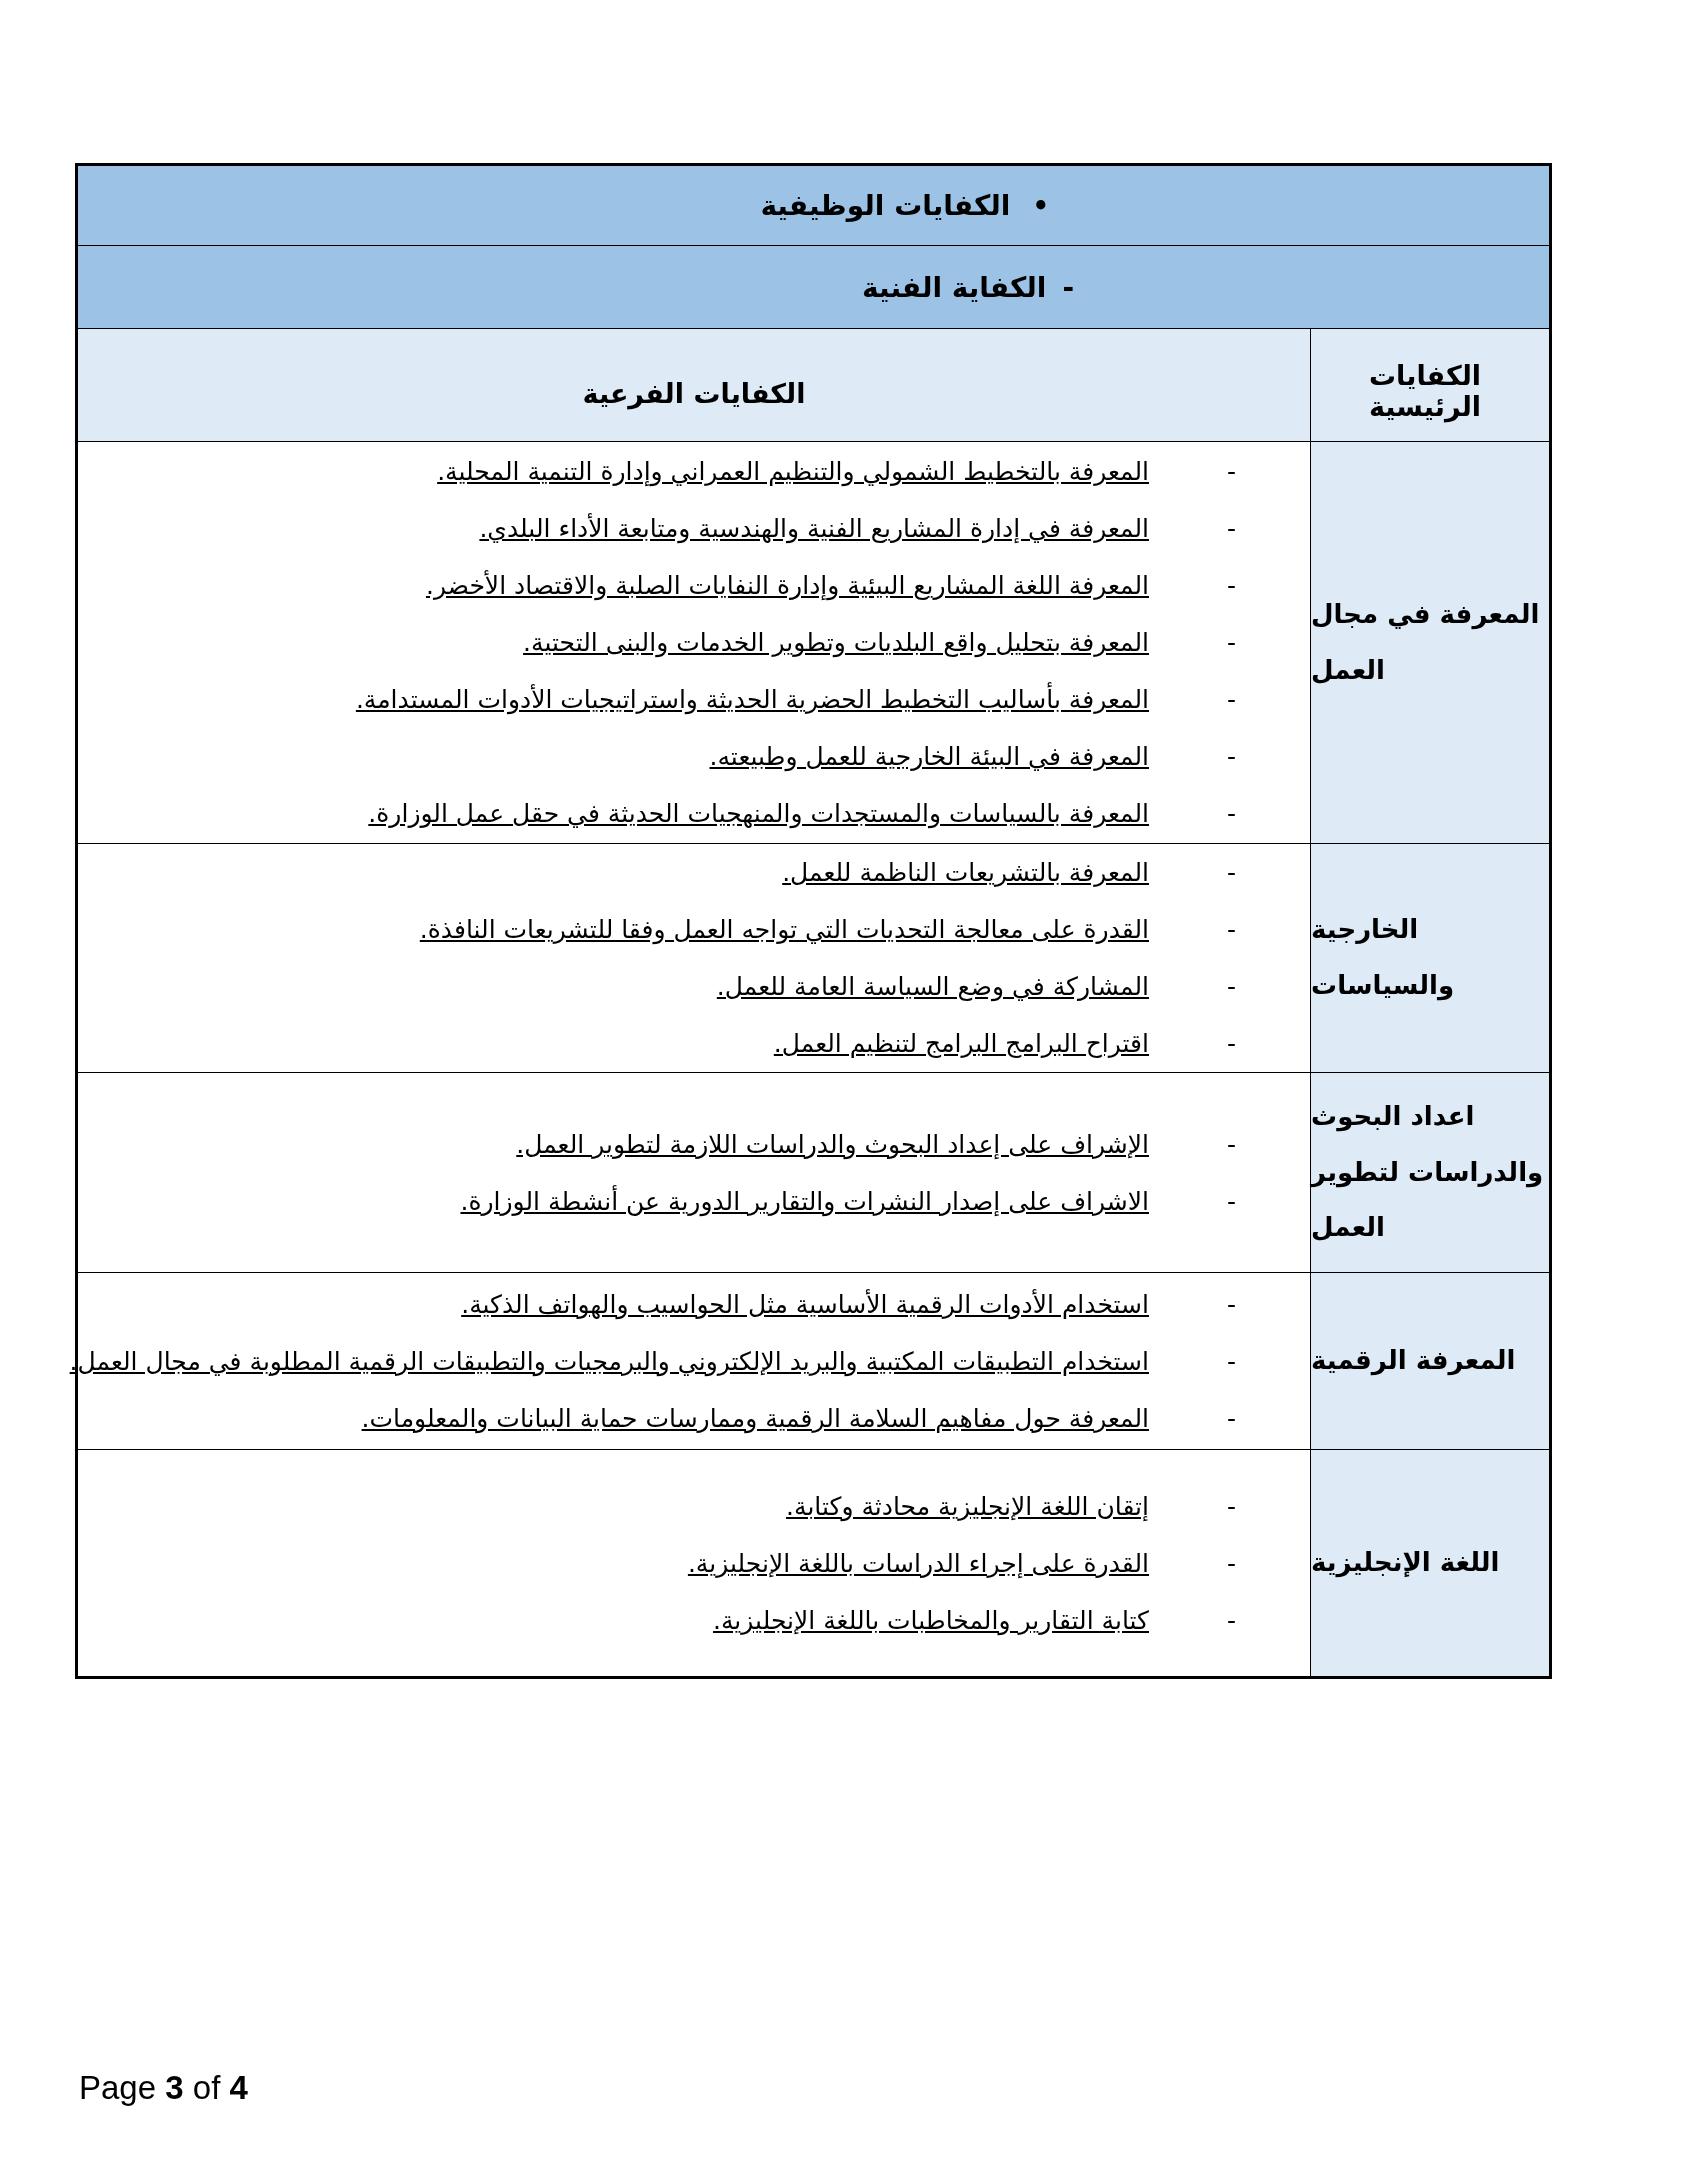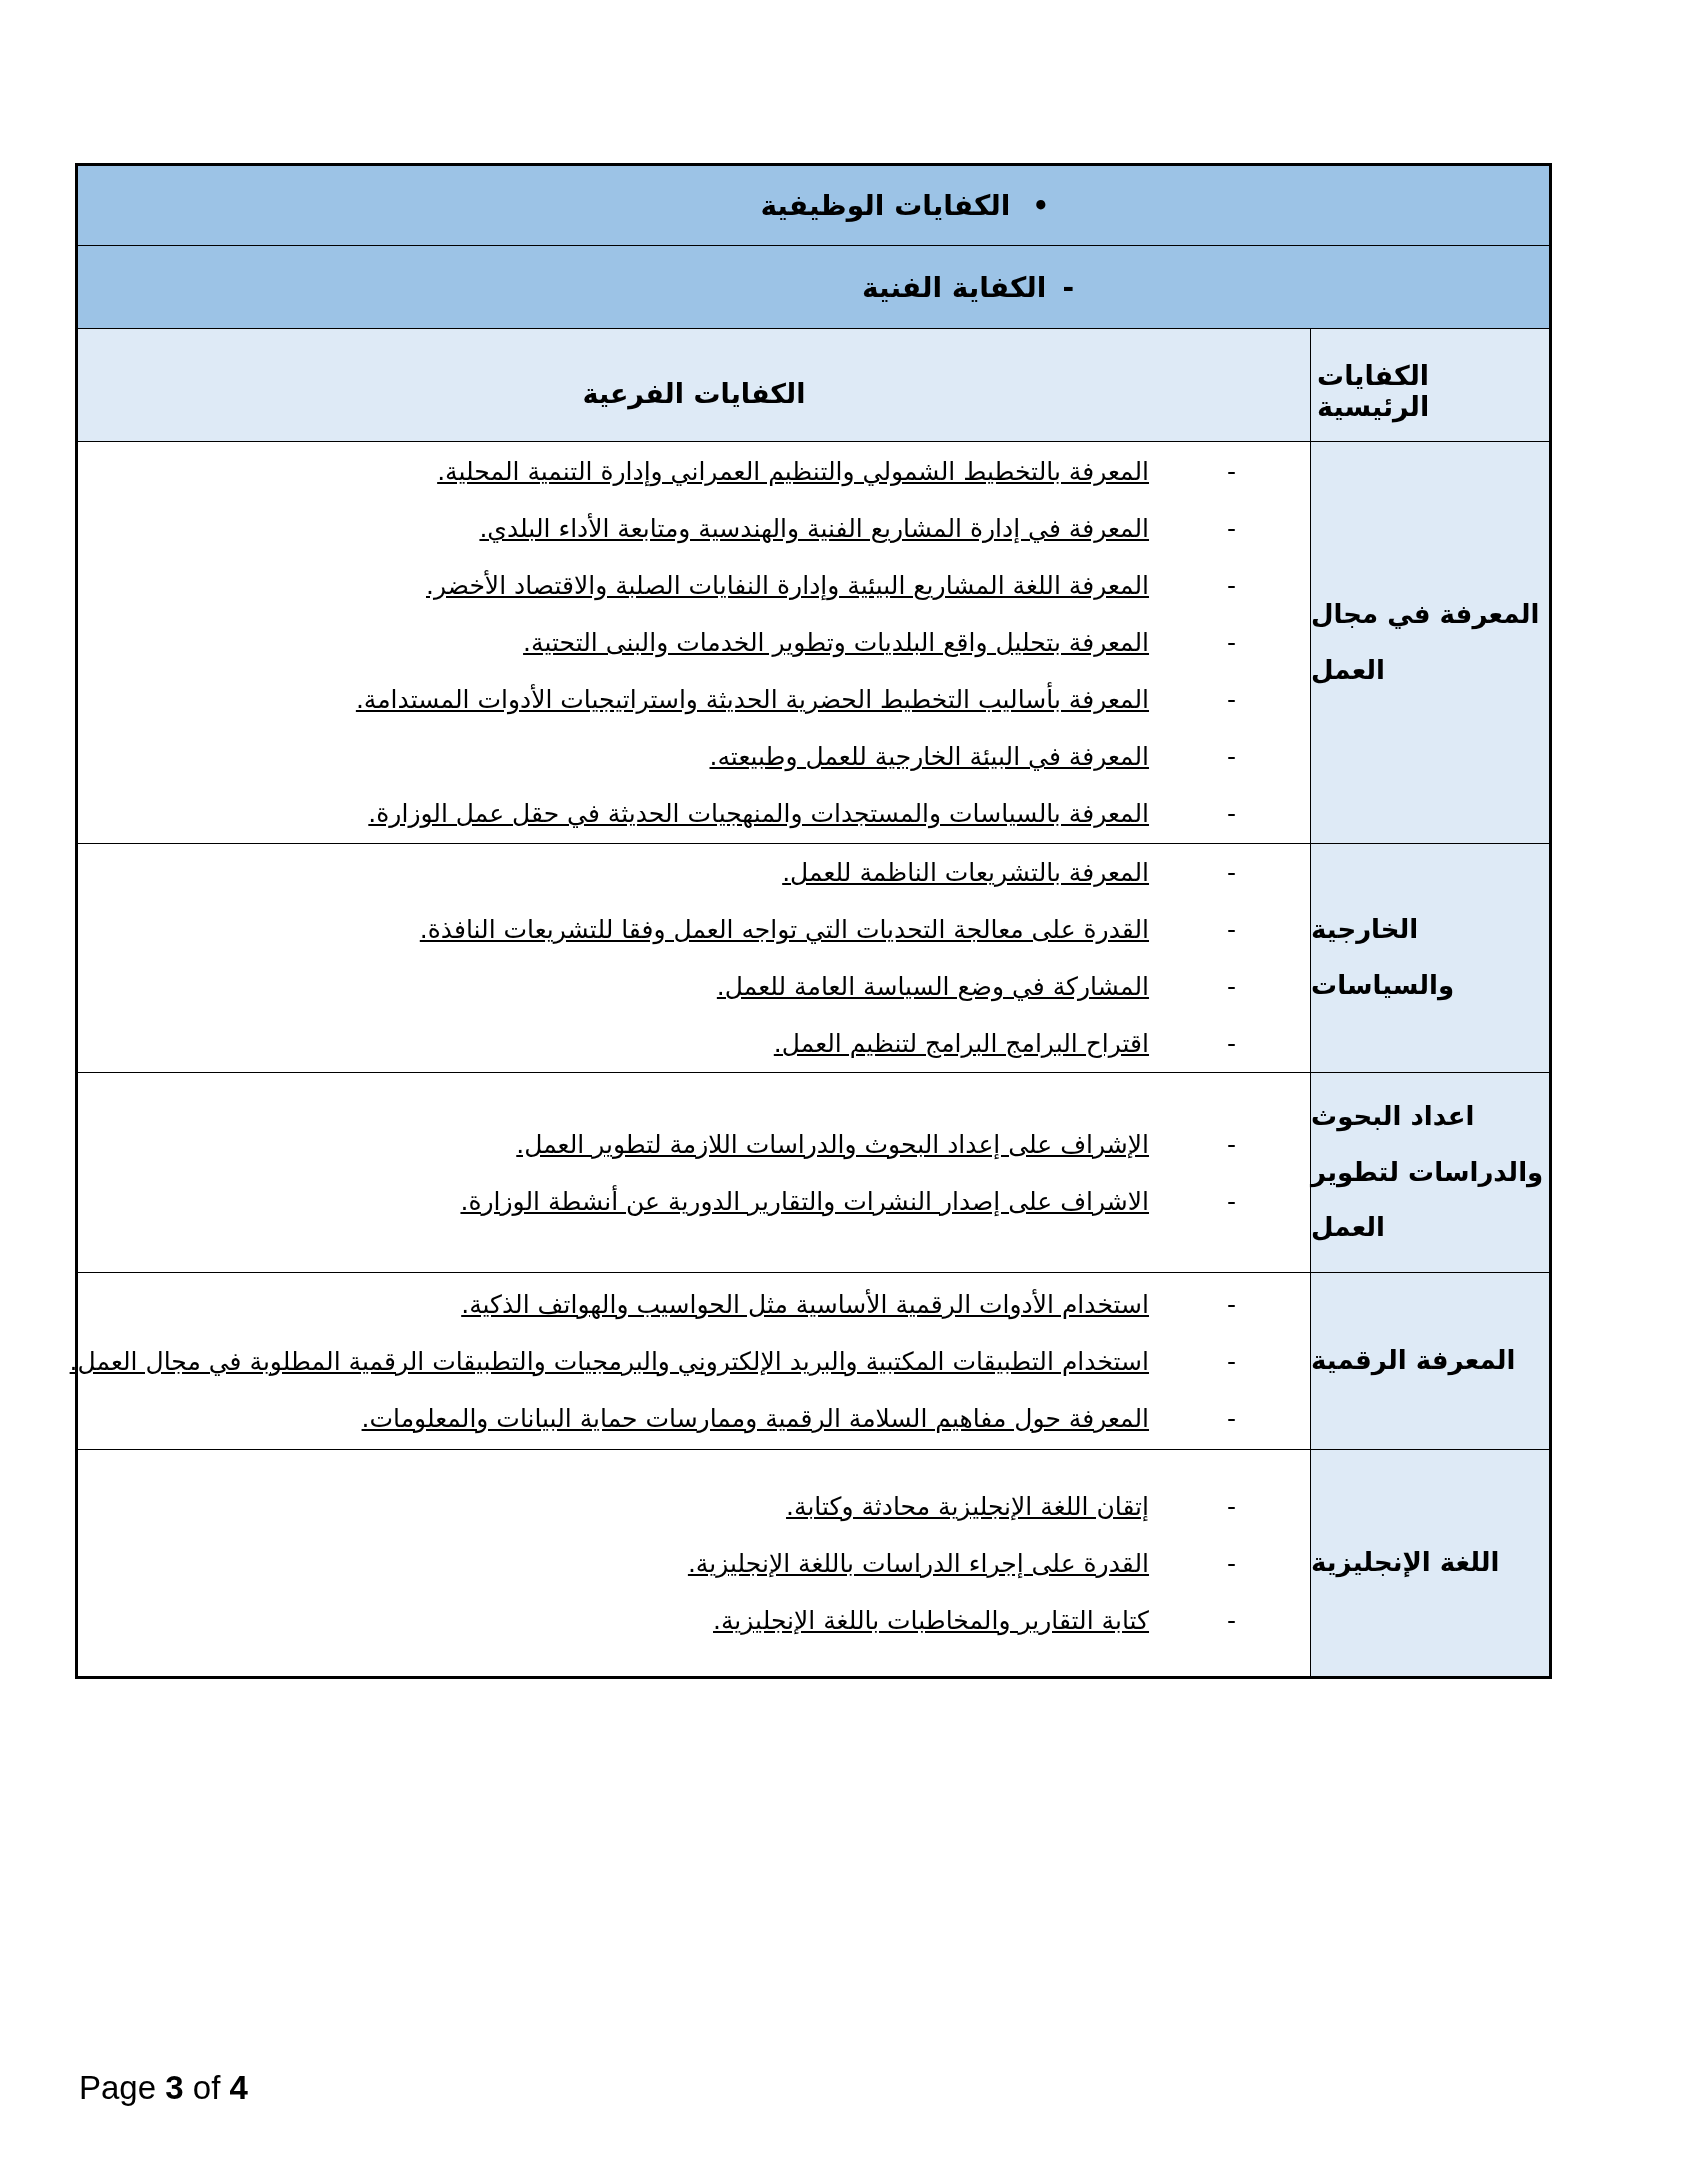--- a/index.html
+++ b/index.html
@@ -54,21 +54,21 @@
   tr.row-title .marker{font-size:26px;}
   
   tr.row-cols{height:113px;}
   td.colhead{
     background:var(--light-bg);
     font-weight:bold;
     font-size:27px;
     vertical-align:top;
   }
   td.colhead.main{
-    text-align:left;
+    text-align:center;
     padding:28px 16px 16px 6px;
     margin-left:36px;
   }
   td.colhead.sub{
     text-align:center;
     padding:16px 0 0 0;
   }
   
   td.main-cell{
     background:var(--light-bg);

